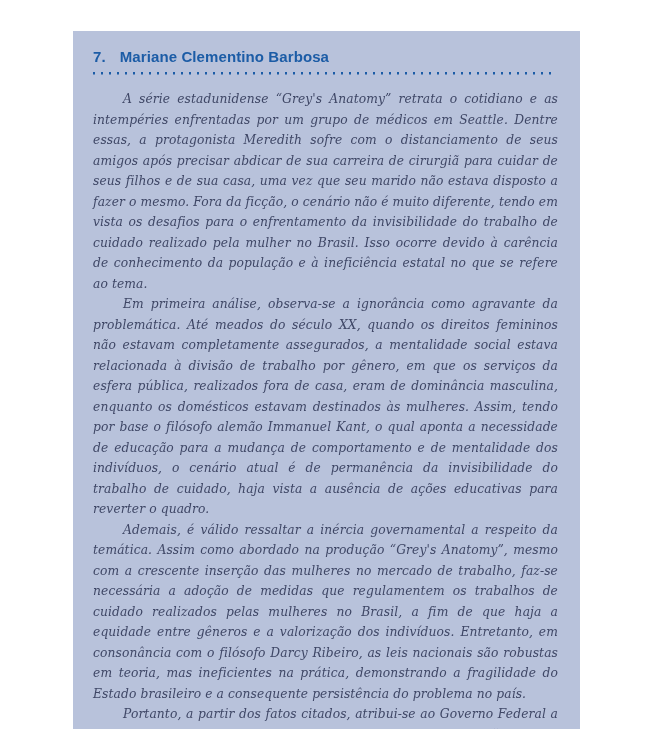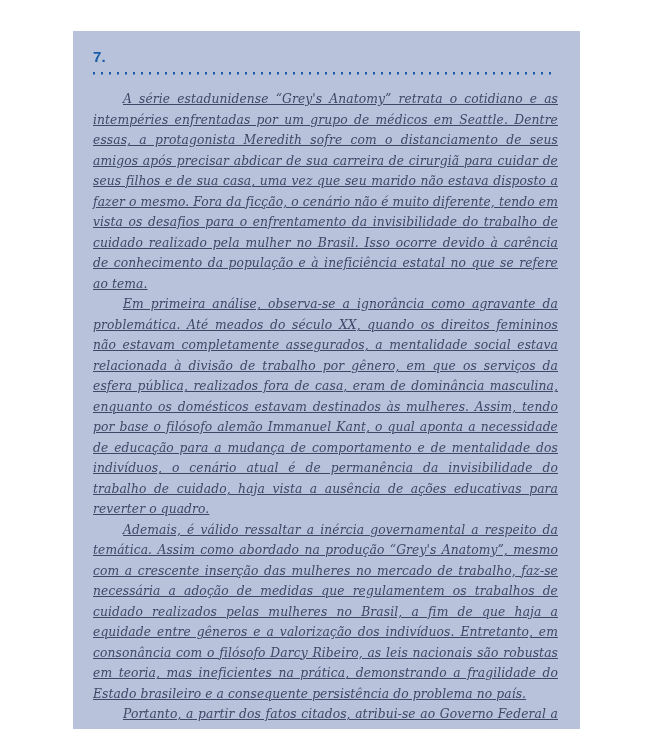--- a/index.html
+++ b/index.html
@@ -53,29 +53,29 @@
     color: var(--ink);
     font-family: "DejaVu Serif", serif;
     font-style: italic;
     font-size: 12.3px;
     line-height: 20.5px;
     text-align: justify;
     letter-spacing: 0.1px;
   }
   .essay-p {
     text-indent: 30px;
-    text-decoration: underline;
   }
 </style>
 </head>
 <body>
 
 <div class="essay-card">
   <div class="essay-header">
     <span>7.</span>
+    <span>Mariane Clementino Barbosa</span>
   </div>
   <div class="dotted-separator"></div>
   <div class="essay-body">
       <p class="essay-p">A série estadunidense “Grey's Anatomy” retrata o cotidiano e as intempéries enfrentadas por um grupo de médicos em Seattle. Dentre essas, a protagonista Meredith sofre com o distanciamento de seus amigos após precisar abdicar de sua carreira de cirurgiã para cuidar de seus filhos e de sua casa, uma vez que seu marido não estava disposto a fazer o mesmo. Fora da ficção, o cenário não é muito diferente, tendo em vista os desafios para o enfrentamento da invisibilidade do trabalho de cuidado realizado pela mulher no Brasil. Isso ocorre devido à carência de conhecimento da população e à ineficiência estatal no que se refere ao tema.</p>
       <p class="essay-p">Em primeira análise, observa-se a ignorância como agravante da problemática. Até meados do século XX, quando os direitos femininos não estavam completamente assegurados, a mentalidade social estava relacionada à divisão de trabalho por gênero, em que os serviços da esfera pública, realizados fora de casa, eram de dominância masculina, enquanto os domésticos estavam destinados às mulheres. Assim, tendo por base o filósofo alemão Immanuel Kant, o qual aponta a necessidade de educação para a mudança de comportamento e de mentalidade dos indivíduos, o cenário atual é de permanência da invisibilidade do trabalho de cuidado, haja vista a ausência de ações educativas para reverter o quadro.</p>
       <p class="essay-p">Ademais, é válido ressaltar a inércia governamental a respeito da temática. Assim como abordado na produção “Grey's Anatomy”, mesmo com a crescente inserção das mulheres no mercado de trabalho, faz-se necessária a adoção de medidas que regulamentem os trabalhos de cuidado realizados pelas mulheres no Brasil, a fim de que haja a equidade entre gêneros e a valorização dos indivíduos. Entretanto, em consonância com o filósofo Darcy Ribeiro, as leis nacionais são robustas em teoria, mas ineficientes na prática, demonstrando a fragilidade do Estado brasileiro e a consequente persistência do problema no país.</p>
       <p class="essay-p">Portanto, a partir dos fatos citados, atribui-se ao Governo Federal a responsabilidade de implementar o programa de ação social “Mulheres em foco”, que, a partir de oficinas educativas e integradas em escolas públicas e privadas de todo o país, terá por objetivo levar mais conhecimento e visibilidade acerca do trabalho de cuidado realizado por mulheres no Brasil para jovens de 10 a 18 anos. Desse modo, espera-se que os desafios para o enfrentamento da invisibilidade do trabalho de cuidado realizado pela mulher no Brasil sejam superados.</p>
     </div>
 </div>
 

